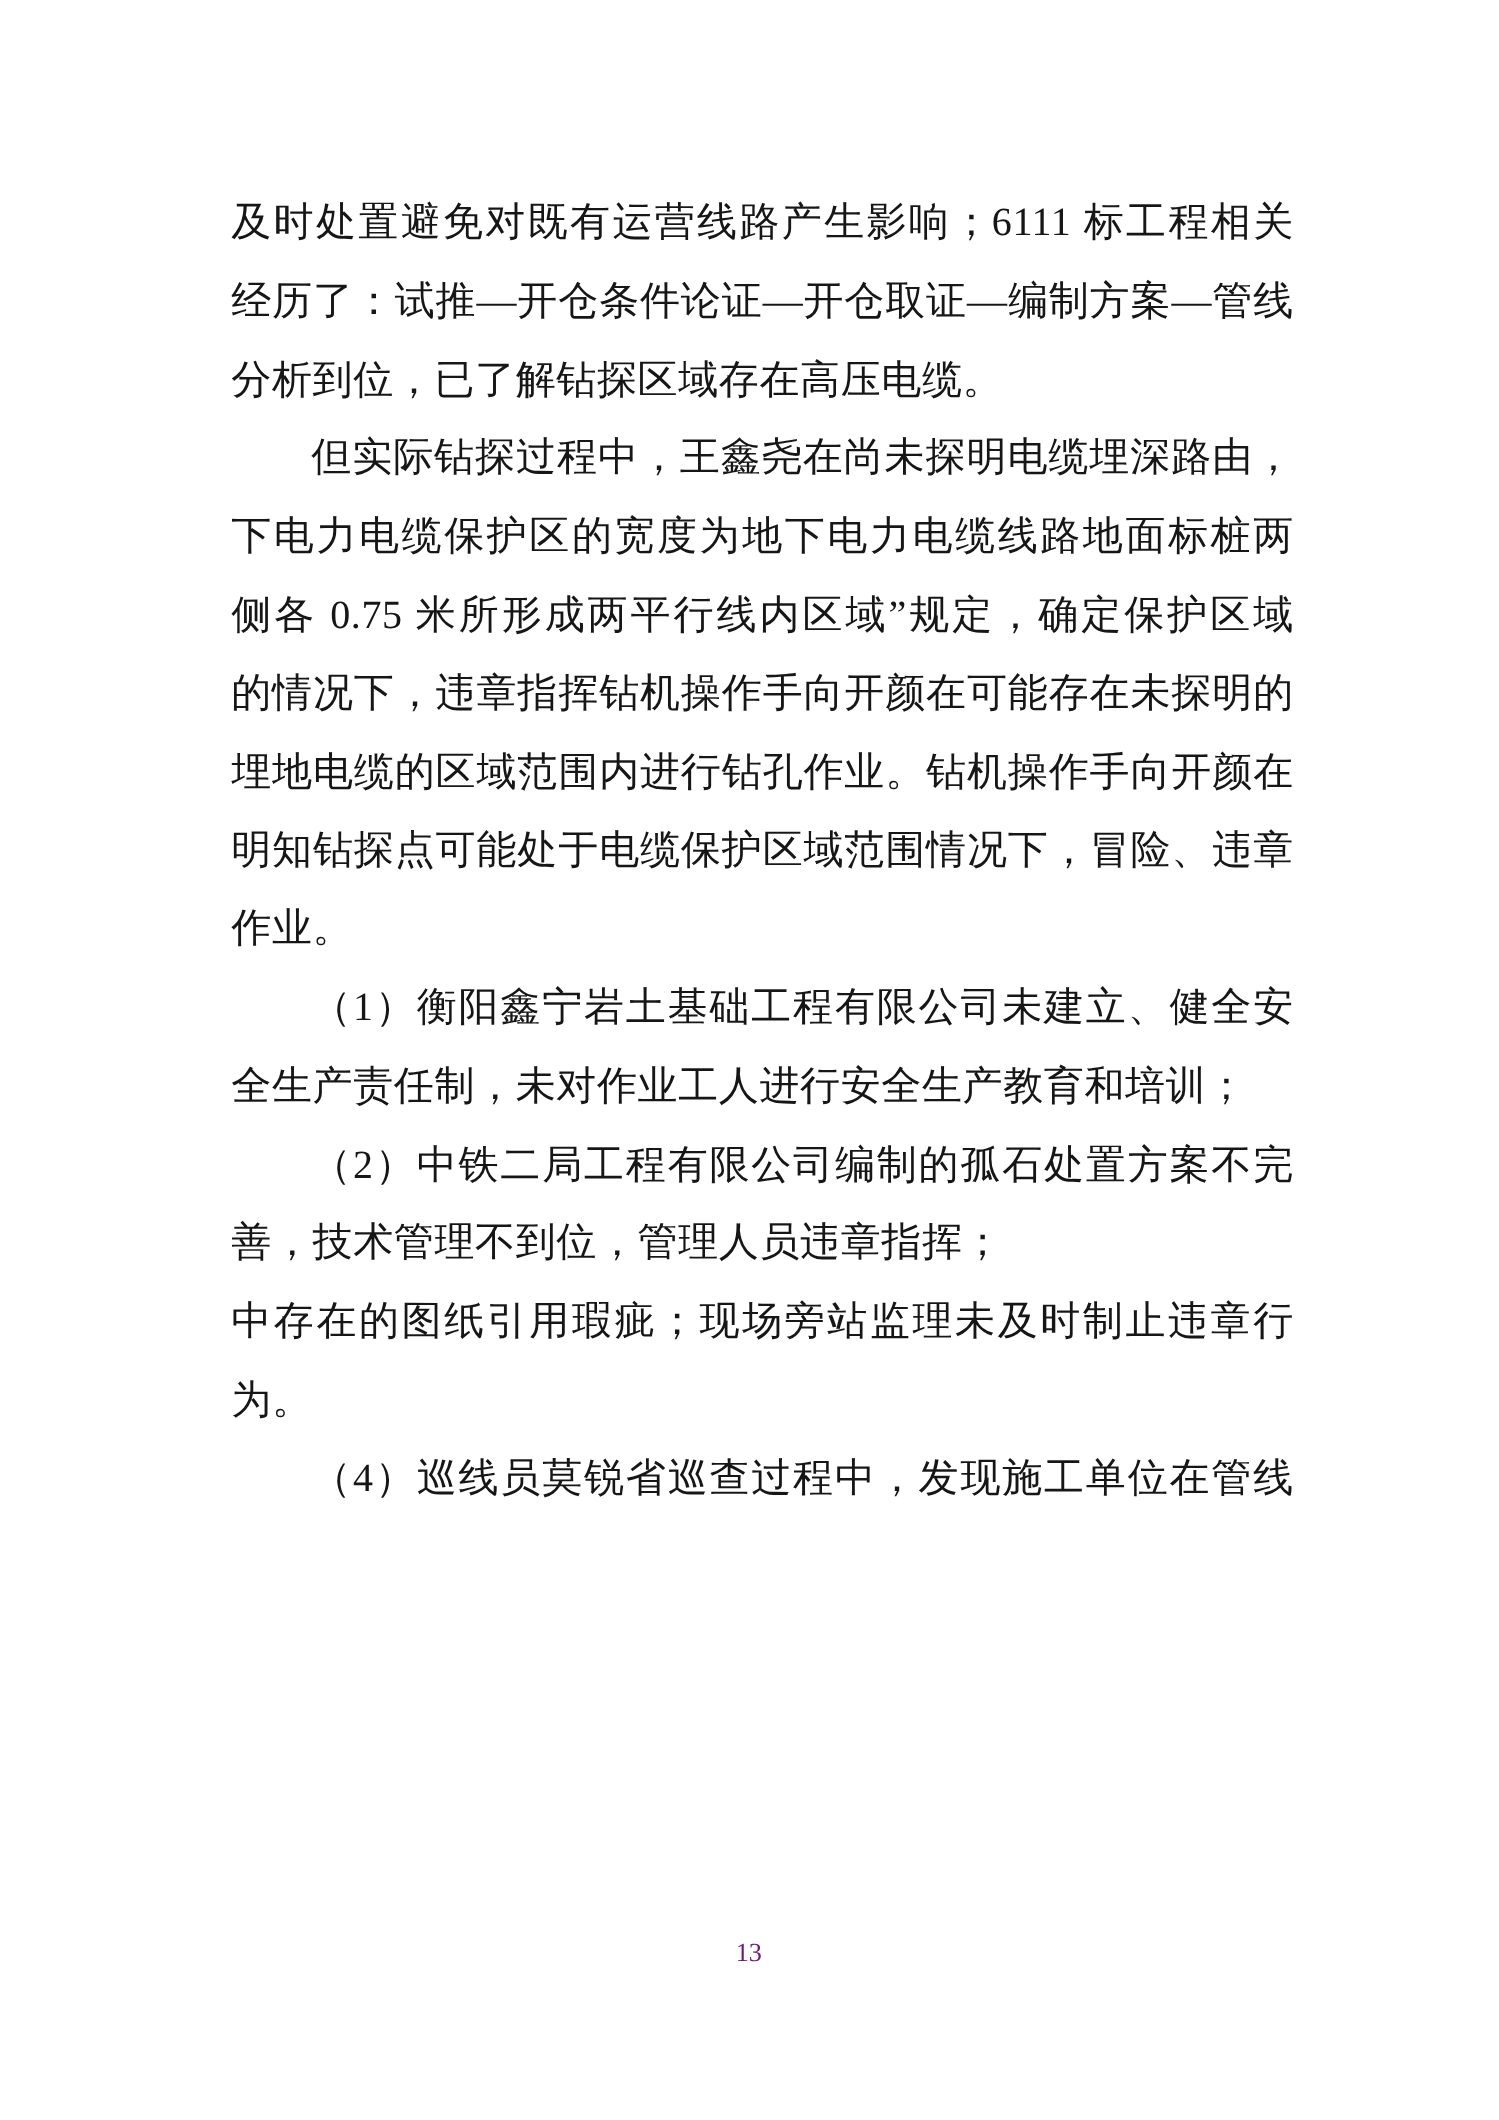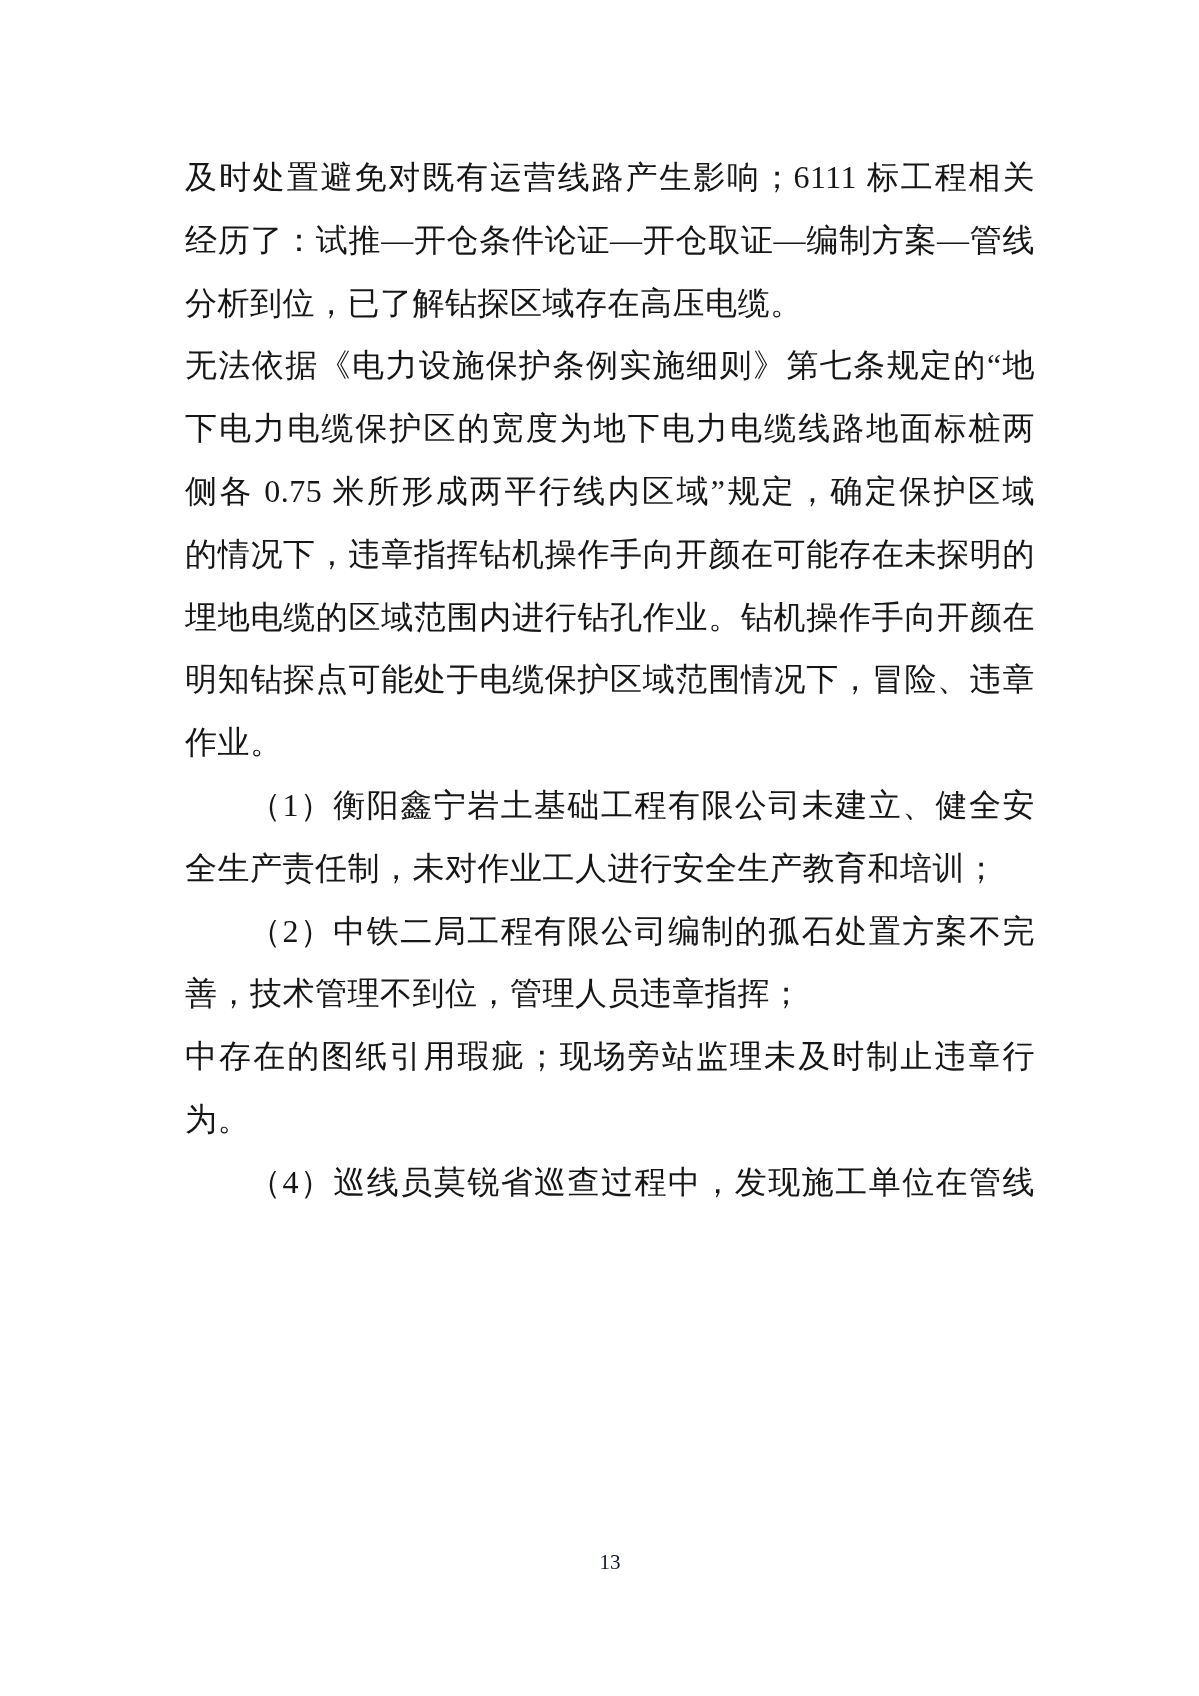--- a/index.html
+++ b/index.html
@@ -35,39 +35,39 @@
   }
   .line.end {
     text-align: left;
     text-align-last: left;
   }
   .line.indent {
     padding-left: 64px;
   }
   .footer {
     position: absolute;
-    left: 185px;
+    left: 174px;
     top: 1549px;
     width: 850px;
     height: 26px;
     line-height: 26px;
     text-align: center;
     font-size: 21px;
-    color: #0f172a;
+    color: #701a75;
   }
 </style>
 </head>
 <body>
 
 <div class="page">
   <div class="content">
     <div class="line">及时处置避免对既有运营线路产生影响；6111 标工程相关方</div>
     <div class="line">经历了：试推—开仓条件论证—开仓取证—编制方案—管线</div>
     <div class="line end">分析到位，已了解钻探区域存在高压电缆。</div>
-    <div class="line">无法依据《电力设施保护条例实施细则》第七条规定的“地</div>
+    <div class="line indent">但实际钻探过程中，王鑫尧在尚未探明电缆埋深路由，</div>
     <div class="line">下电力电缆保护区的宽度为地下电力电缆线路地面标桩两</div>
     <div class="line">侧各 0.75 米所形成两平行线内区域”规定，确定保护区域</div>
     <div class="line">的情况下，违章指挥钻机操作手向开颜在可能存在未探明的</div>
     <div class="line">埋地电缆的区域范围内进行钻孔作业。钻机操作手向开颜在</div>
     <div class="line">明知钻探点可能处于电缆保护区域范围情况下，冒险、违章</div>
     <div class="line end">作业。</div>
     <div class="line indent">（1）衡阳鑫宁岩土基础工程有限公司未建立、健全安</div>
     <div class="line end">全生产责任制，未对作业工人进行安全生产教育和培训；</div>
     <div class="line indent">（2）中铁二局工程有限公司编制的孤石处置方案不完</div>
     <div class="line end">善，技术管理不到位，管理人员违章指挥；</div>

